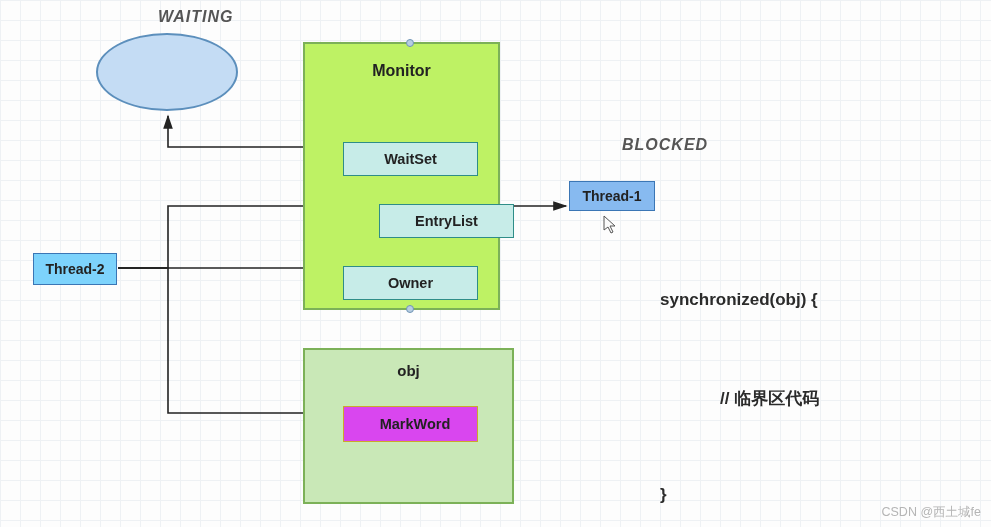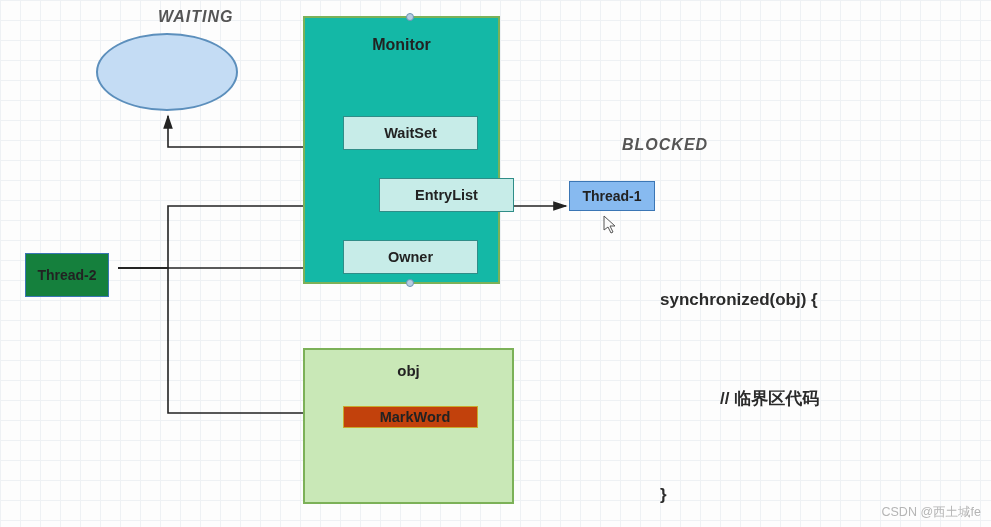--- a/index.html
+++ b/index.html
@@ -42,23 +42,23 @@
   .ellipse {
     position: absolute;
     left: 96px; top: 33px;
     width: 142px; height: 78px;
     background: #c4dcf4;
     border: 2px solid #5c8fbc;
     border-radius: 50%;
   }
   .monitor-box {
     position: absolute;
-    left: 303px; top: 16px;
+    left: 303px; top: 42px;
     width: 197px; height: 268px;
-    background: #14b8a6;
+    background: #bef264;
     border: 2px solid #7cb158;
   }
   .monitor-title {
     position: absolute;
     left: 0; right: 0; top: 18px;
     text-align: center;
     font-weight: bold;
     color: #222;
     font-size: 16px;
   }
@@ -80,23 +80,23 @@
   .owner { top: 222px; }
   .dot {
     position: absolute;
     width: 8px; height: 8px;
     background: #b7cde2;
     border: 1px solid #6f94b5;
     border-radius: 50%;
   }
   .thread2 {
     position: absolute;
-    left: 25px; top: 253px;
-    width: 84px; height: 44px;
-    background: #15803d;
+    left: 33px; top: 253px;
+    width: 84px; height: 32px;
+    background: #7dd3fc;
     border: 1.5px solid #3b76b5;
     display: flex; align-items:center; justify-content:center;
     font-weight: bold; font-size: 14px; color:#222;
   }
   .thread1 {
     position: absolute;
     left: 569px; top: 181px;
     width: 86px; height: 30px;
     background: #87baf0;
     border: 1.5px solid #3b76b5;
@@ -111,22 +111,22 @@
     border: 2px solid #7cb158;
   }
   .obj-title {
     position: absolute;
     left:0; right:0; top:12px;
     text-align:center; font-weight:bold; font-size:15px; color:#222;
   }
   .markword {
     position: absolute;
     left: 38px; top: 56px;
-    width: 135px; height: 22px;
-    background: #c2410c;
+    width: 135px; height: 36px;
+    background: #d946ef;
     border: 1.5px solid #caa92c;
     display:flex; align-items:center; justify-content:center;
     font-weight:bold; font-size:14.5px; color:#222;padding-left:9px;
   }
   .code {
     position: absolute;
     font-weight: bold;
     color: #2b2b2b;
     font-size: 17px;
   }

